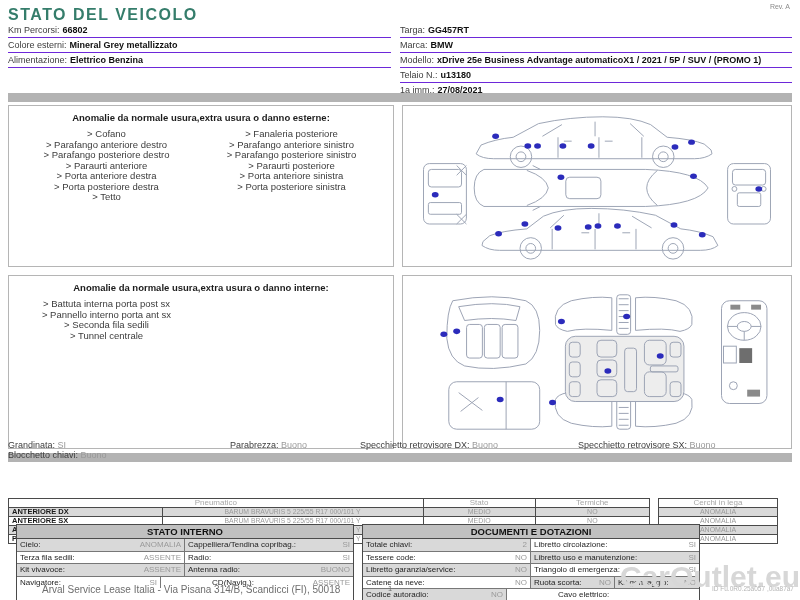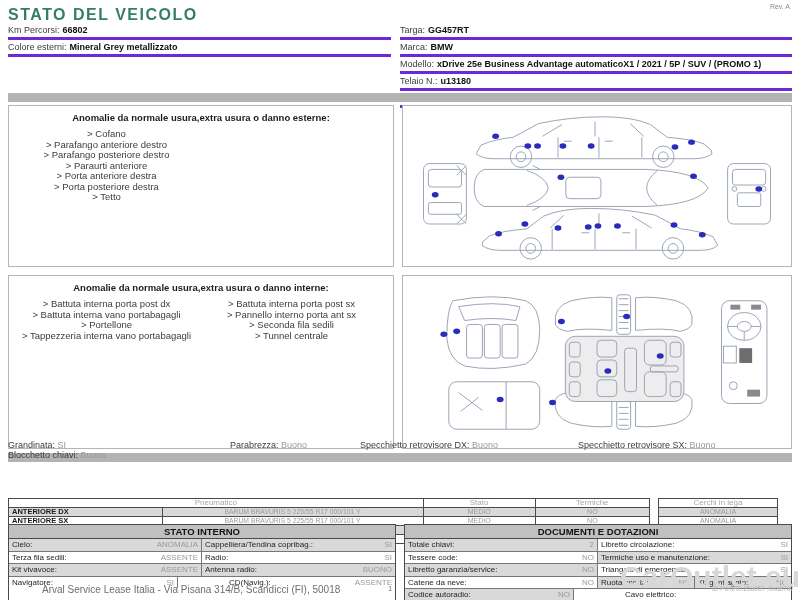--- a/index.html
+++ b/index.html
@@ -4,21 +4,21 @@
 <style>
   html,body{margin:0;padding:0;background:#fff;}
   .page{position:relative;width:800px;height:600px;background:#fff;overflow:hidden;
         font-family:"Liberation Sans",sans-serif;color:#222;}
   .rev{position:absolute;top:3px;right:10px;font-size:7px;color:#8a8a8a;}
   .title{position:absolute;left:8px;top:6px;font-size:16px;font-weight:bold;
          letter-spacing:1.5px;color:#357d6b;}
   
   .hleft{position:absolute;left:8px;top:23px;width:383px;}
   .hright{position:absolute;left:400px;top:23px;width:392px;}
-  .hrow{border-bottom:3px solid #6d28d9;padding:1.5px 0;font-size:9px;line-height:11px;}
+  .hrow{border-bottom:1px solid #6d28d9;padding:1.5px 0;font-size:9px;line-height:11px;}
   .hrow .lbl{color:#3d3d3d;margin-right:3px;}
   .hrow .val{font-weight:bold;color:#101010;}
   .band{position:absolute;left:8px;width:784px;height:9px;background:#b3b3b3;}
   .band1{top:93px;}
   .band2{top:453px;}
   
   .boxes{position:absolute;left:8px;top:105px;width:784px;display:grid;
          grid-template-columns:386px 390px;grid-template-rows:162px 174px;gap:8px;}
   .box{border:1px solid #b5b5b5;background:#fff;box-sizing:border-box;overflow:hidden;}
   .tbox{padding:6px 7px;text-align:center;}
@@ -40,21 +40,21 @@
   .ttab td,.ctab td{border:1px solid #4a4a4a;padding:0 3px;height:8px;line-height:8px;}
   .thd{font-size:8px;color:#a8a8a8;text-align:center;background:#fff;height:10px;}
   .pos{font-size:7.5px;font-weight:bold;color:#1a1a1a;width:150px;}
   .spec{font-size:6.8px;color:#9a9a9a;text-align:center;width:262px;}
   .cstat{font-size:7px;color:#9a9a9a;text-align:center;width:108px;}
   .cterm{font-size:7px;color:#9a9a9a;text-align:center;width:110px;}
   .ctab{width:120px;margin-left:8px;border:1px solid #3a3a3a;}
   .anom{font-size:7px;color:#9a9a9a;text-align:center;}
   .rg{background:#d9d9d9;} .rw{background:#ffffff;}
   
-  .btables{position:absolute;left:8px;top:524px;width:784px;display:flex;gap:8px;}
+  .btables{position:absolute;left:16px;top:524px;width:684px;display:flex;gap:8px;}
   .btab{width:388px;border:1px solid #4a4a4a;box-sizing:border-box;}
   .bt-title{background:#c0c0c0;border-bottom:1px solid #4a4a4a;font-size:9.5px;font-weight:bold;
             text-align:center;color:#111;padding:1px 0;}
   .brow{display:flex;border-bottom:1px solid #777;}
   .brow:last-child{border-bottom:none;gap:48px;}
   .bcell{display:flex;width:50%;box-sizing:border-box;padding:1px 3px;border-right:1px solid #777;
          font-size:8px;line-height:9.5px;min-height:10px;}
   .bcell:last-child{border-right:none;}
   .bcell.q{width:25%;}
   .bcell .lbl{color:#1e1e1e;white-space:nowrap;overflow:hidden;}
@@ -76,20 +76,23 @@
   <div class="rev">Rev. A</div>
   <div class="title">STATO DEL VEICOLO</div>
 
   <div class="hleft">
     <div class="hrow">
       <span class="lbl">Km Percorsi:</span><span class="val">66802</span>
     </div>
     <div class="hrow">
       <span class="lbl">Colore esterni:</span><span class="val">Mineral Grey metallizzato</span>
     </div>
+    <div class="hrow">
+      <span class="lbl">Alimentazione:</span><span class="val">Elettrico Benzina</span>
+    </div>
   </div>
 
   <div class="hright">
     <div class="hrow">
       <span class="lbl">Targa:</span><span class="val">GG457RT</span>
     </div>
     <div class="hrow">
       <span class="lbl">Marca:</span><span class="val">BMW</span>
     </div>
     <div class="hrow">
@@ -111,20 +114,28 @@
       <div class="btitle">Anomalie da normale usura,extra usura o danno esterne:</div>
       <div class="cols">
         <div class="col">
           <div class="item">&gt; Cofano</div>
           <div class="item">&gt; Parafango anteriore destro</div>
           <div class="item">&gt; Parafango posteriore destro</div>
           <div class="item">&gt; Paraurti anteriore</div>
           <div class="item">&gt; Porta anteriore destra</div>
           <div class="item">&gt; Porta posteriore destra</div>
           <div class="item">&gt; Tetto</div>
+        </div>
+        <div class="col">
+          <div class="item">&gt; Fanaleria posteriore</div>
+          <div class="item">&gt; Parafango anteriore sinistro</div>
+          <div class="item">&gt; Parafango posteriore sinistro</div>
+          <div class="item">&gt; Paraurti posteriore</div>
+          <div class="item">&gt; Porta anteriore sinistra</div>
+          <div class="item">&gt; Porta posteriore sinistra</div>
         </div>
       </div>
     </div>
 
     <div class="box dbox">
       <svg viewBox="0 0 380 158">
         <g stroke="#9ba3b4" fill="none" stroke-width="1">
           <g id="sv">
             <path d="M66,46 L71,37 Q85,31 104,29 L130,15 Q162,8 196,8 Q227,8 245,16 L262,29 Q288,31 300,36 L307,42 L308,46 Q301,51 290,51 L84,51 Q72,51 66,46 Z"></path>
             <path d="M134,28 L154,16 M238,28 L224,15 M188,13 L188,28"></path>
@@ -171,26 +182,20 @@
           <ellipse class="dot" cx="269" cy="119" rx="3.5" ry="2.8"></ellipse>
           <ellipse class="dot" cx="89" cy="128" rx="3.5" ry="2.8"></ellipse>
           <ellipse class="dot" cx="298" cy="129" rx="3.5" ry="2.8"></ellipse>
         </g>
       </svg>
     </div>
 
     <div class="box tbox">
       <div class="btitle">Anomalie da normale usura,extra usura o danno interne:</div>
       <div class="cols">
-        <div class="col">
-          <div class="item">&gt; Battuta interna porta post dx</div>
-          <div class="item">&gt; Battuta interna vano portabagagli</div>
-          <div class="item">&gt; Portellone</div>
-          <div class="item">&gt; Tappezzeria interna vano portabagagli</div>
-        </div>
         <div class="col">
           <div class="item">&gt; Battuta interna porta post sx</div>
           <div class="item">&gt; Pannello interno porta ant sx</div>
           <div class="item">&gt; Seconda fila sedili</div>
           <div class="item">&gt; Tunnel centrale</div>
         </div>
       </div>
     </div>
 
     <div class="box dbox">
@@ -386,21 +391,21 @@
             <span class="lbl">Libretto circolazione:</span>
             <span class="val">SI</span>
           </div>
       </div>
       <div class="brow">
         <div class="bcell cw">
             <span class="lbl">Tessere code:</span>
             <span class="val">NO</span>
           </div>
         <div class="bcell cg">
-            <span class="lbl">Termiche uso e manutenzione:</span>
+            <span class="lbl">Libretto uso e manutenzione:</span>
             <span class="val">SI</span>
           </div>
       </div>
       <div class="brow">
         <div class="bcell cg">
             <span class="lbl">Libretto garanzia/service:</span>
             <span class="val">NO</span>
           </div>
         <div class="bcell cw">
             <span class="lbl">Triangolo di emergenza:</span>

